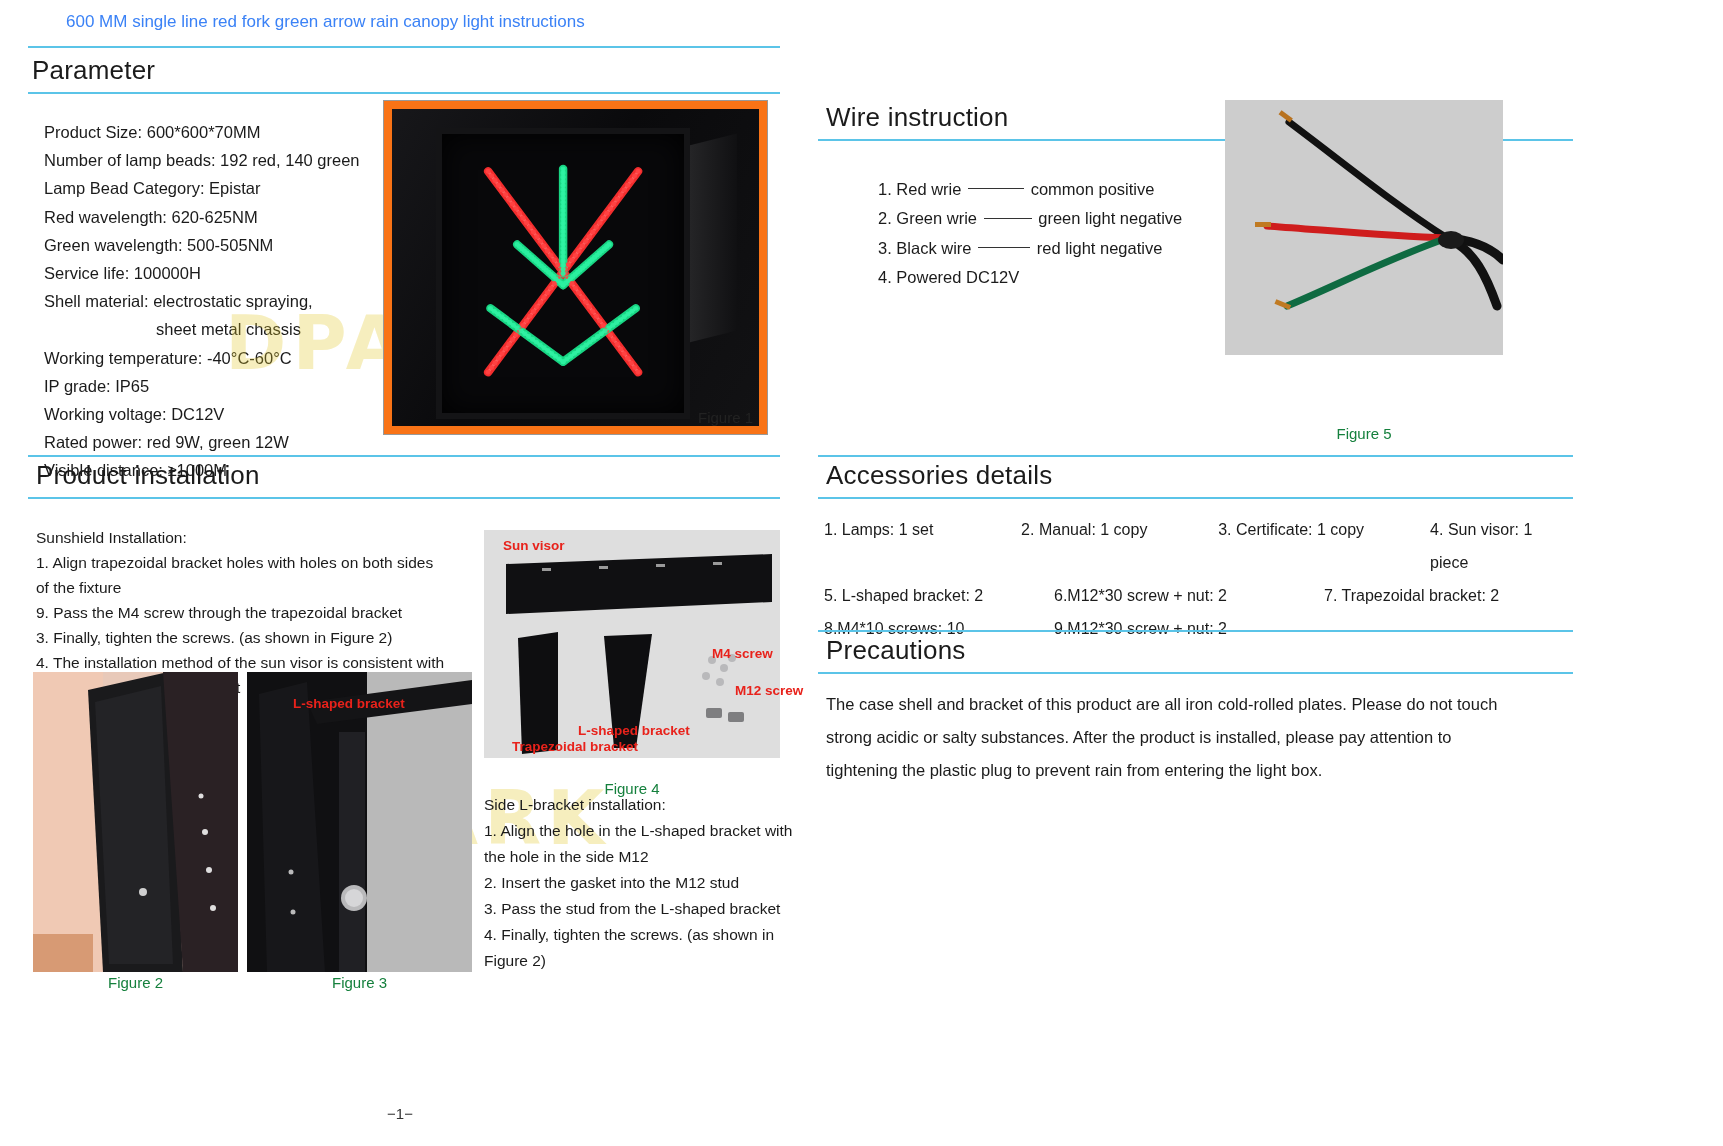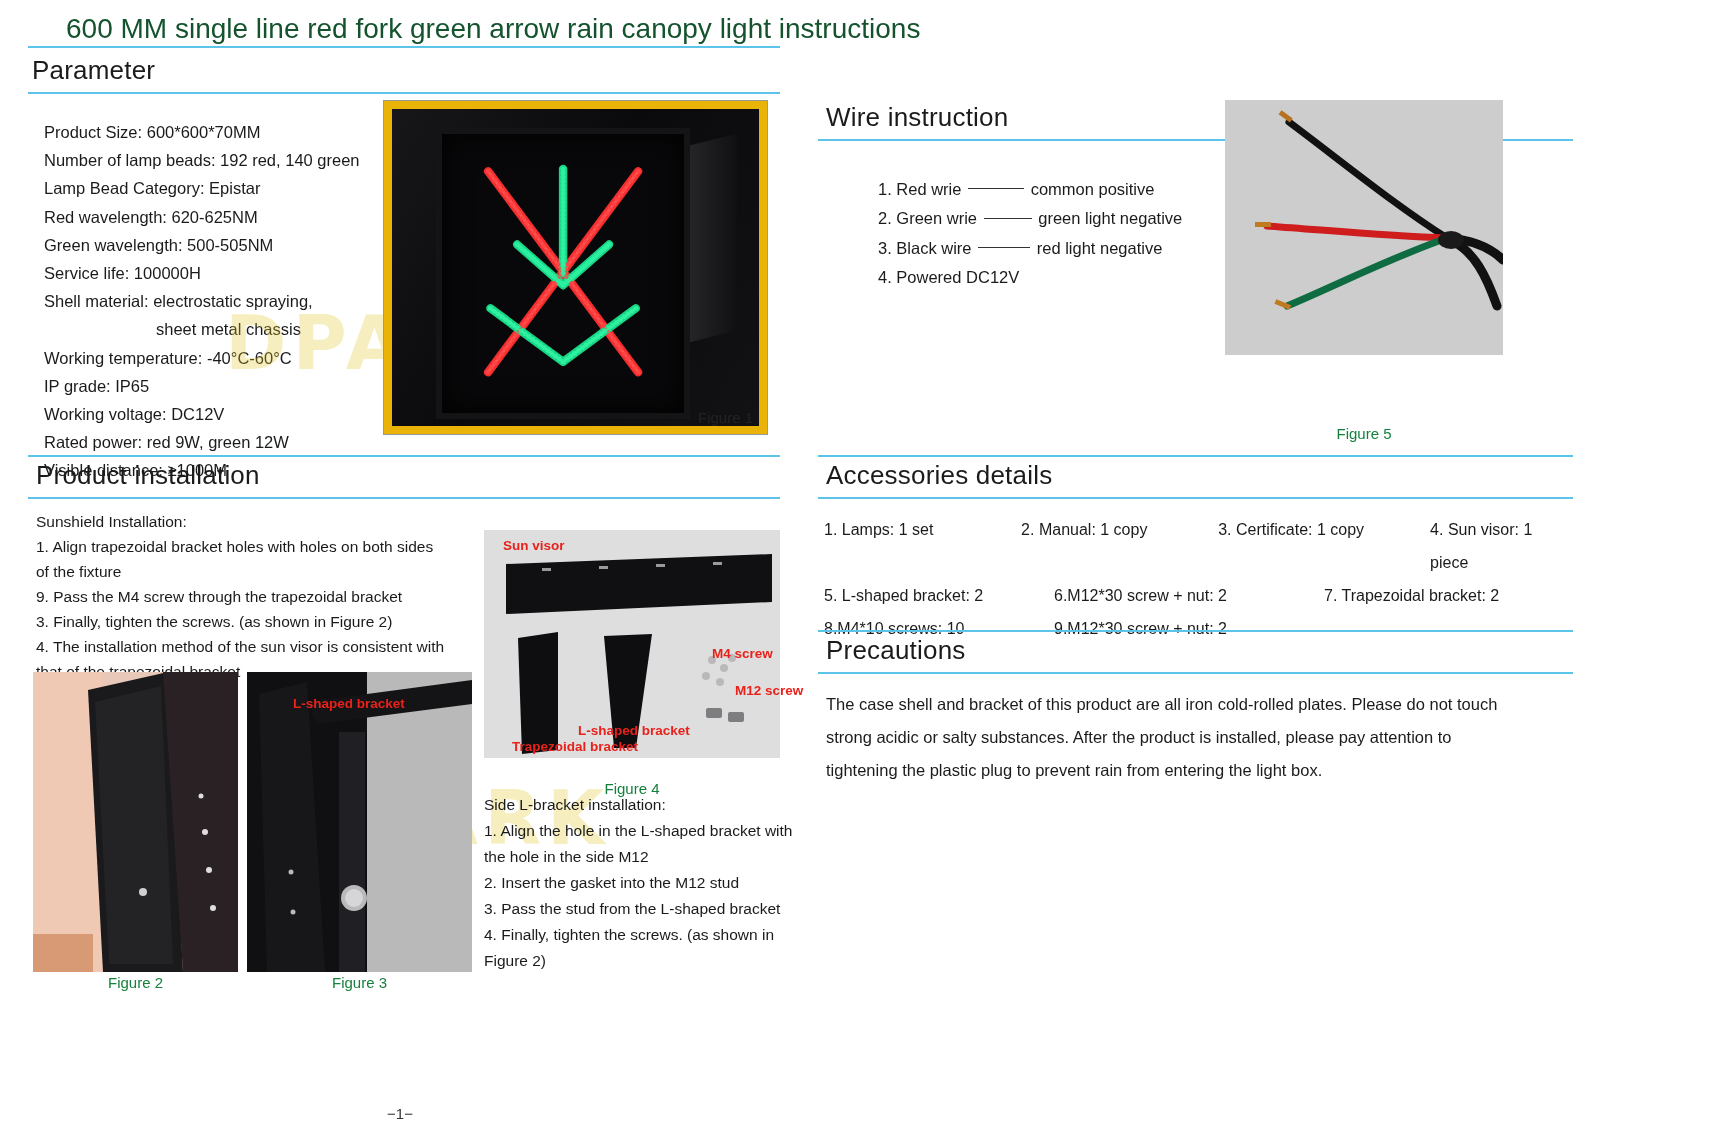--- a/index.html
+++ b/index.html
@@ -12,60 +12,60 @@
   }
   .page{position:absolute;inset:0;}
 
   
   .rule{height:2px;background:#5bc4e8;width:100%;}
   .sec-title{
     font-size:26px;font-weight:400;color:#1b1b1b;
     letter-spacing:.2px;padding:4px 0 6px 8px;line-height:1.15;
   }
   .doc-title{
-    font-size:28px;color:#14532d;padding-left:38px;line-height:1.2;
+    font-size:17px;color:#3b82f6;padding-left:38px;line-height:1.2;
   }
   .fig-cap{font-size:15px;color:#15803d;text-align:center;}
 
   
   .title-wrap{position:absolute;left:28px;top:12px;width:1545px;}
   .title-rule{position:absolute;left:28px;top:46px;width:752px;height:2px;background:#5bc4e8;}
 
   
   #parameter-section{position:absolute;left:28px;top:52px;width:752px;}
   #parameter-section .sec-title{padding-left:4px;}
   .param-list{padding:8px 0 0 16px;}
   .param-list li{list-style:none;font-size:16.5px;line-height:28.2px;white-space:nowrap;}
   .param-indent{padding-left:112px;display:block;}
 
   
   #figure1-frame{
     position:absolute;left:383px;top:100px;width:385px;height:335px;
-    border:1px solid #999;background:#eab308;box-sizing:border-box;
+    border:1px solid #999;background:#f97316;box-sizing:border-box;
   }
   #figure1-photo{position:absolute;left:8px;top:8px;right:8px;bottom:8px;
     background:#0b0b0d;overflow:hidden;}
   #figure1-cap{position:absolute;right:14px;bottom:8px;font-size:15px;color:#222;}
 
   
   .led-box{position:absolute;inset:0;background:
      linear-gradient(120deg,#17171a 0%,#0a0a0c 45%,#121214 100%);}
   .led-panel{position:absolute;left:12%;top:6%;width:66%;height:88%;
      background:#08080a;border:6px solid #141416;box-shadow:inset 0 0 30px #000;}
   .led-side{position:absolute;right:6%;top:10%;width:16%;height:62%;
      background:linear-gradient(90deg,#2a2a2c,#101012);transform:skewY(-14deg);}
 
   
   .wm{position:absolute;font-weight:bold;color:rgba(226,200,40,.30);
      font-size:74px;letter-spacing:6px;pointer-events:none;
      font-family:"DejaVu Sans",sans-serif;}
 
   
   #install-section{position:absolute;left:28px;top:455px;width:752px;}
-  #install-text{padding:10px 0 0 8px;width:430px;}
+  #install-text{padding:26px 0 0 8px;width:430px;}
   #install-text p{margin:0;font-size:15.5px;line-height:25px;color:#1b1b1b;}
 
   #fig2{position:absolute;left:33px;top:672px;width:205px;height:300px;overflow:hidden;background:#d9c4bb;}
   #fig3{position:absolute;left:247px;top:672px;width:225px;height:300px;overflow:hidden;background:#bdbdbd;}
   #fig2cap{position:absolute;left:33px;top:974px;width:205px;}
   #fig3cap{position:absolute;left:247px;top:974px;width:225px;}
 
   #fig4{position:absolute;left:484px;top:530px;width:296px;height:228px;overflow:hidden;background:#dcdcdc;}
   #fig4cap{position:absolute;left:484px;top:780px;width:296px;}
   #lbracket-text{position:absolute;left:484px;top:792px;width:310px;}

